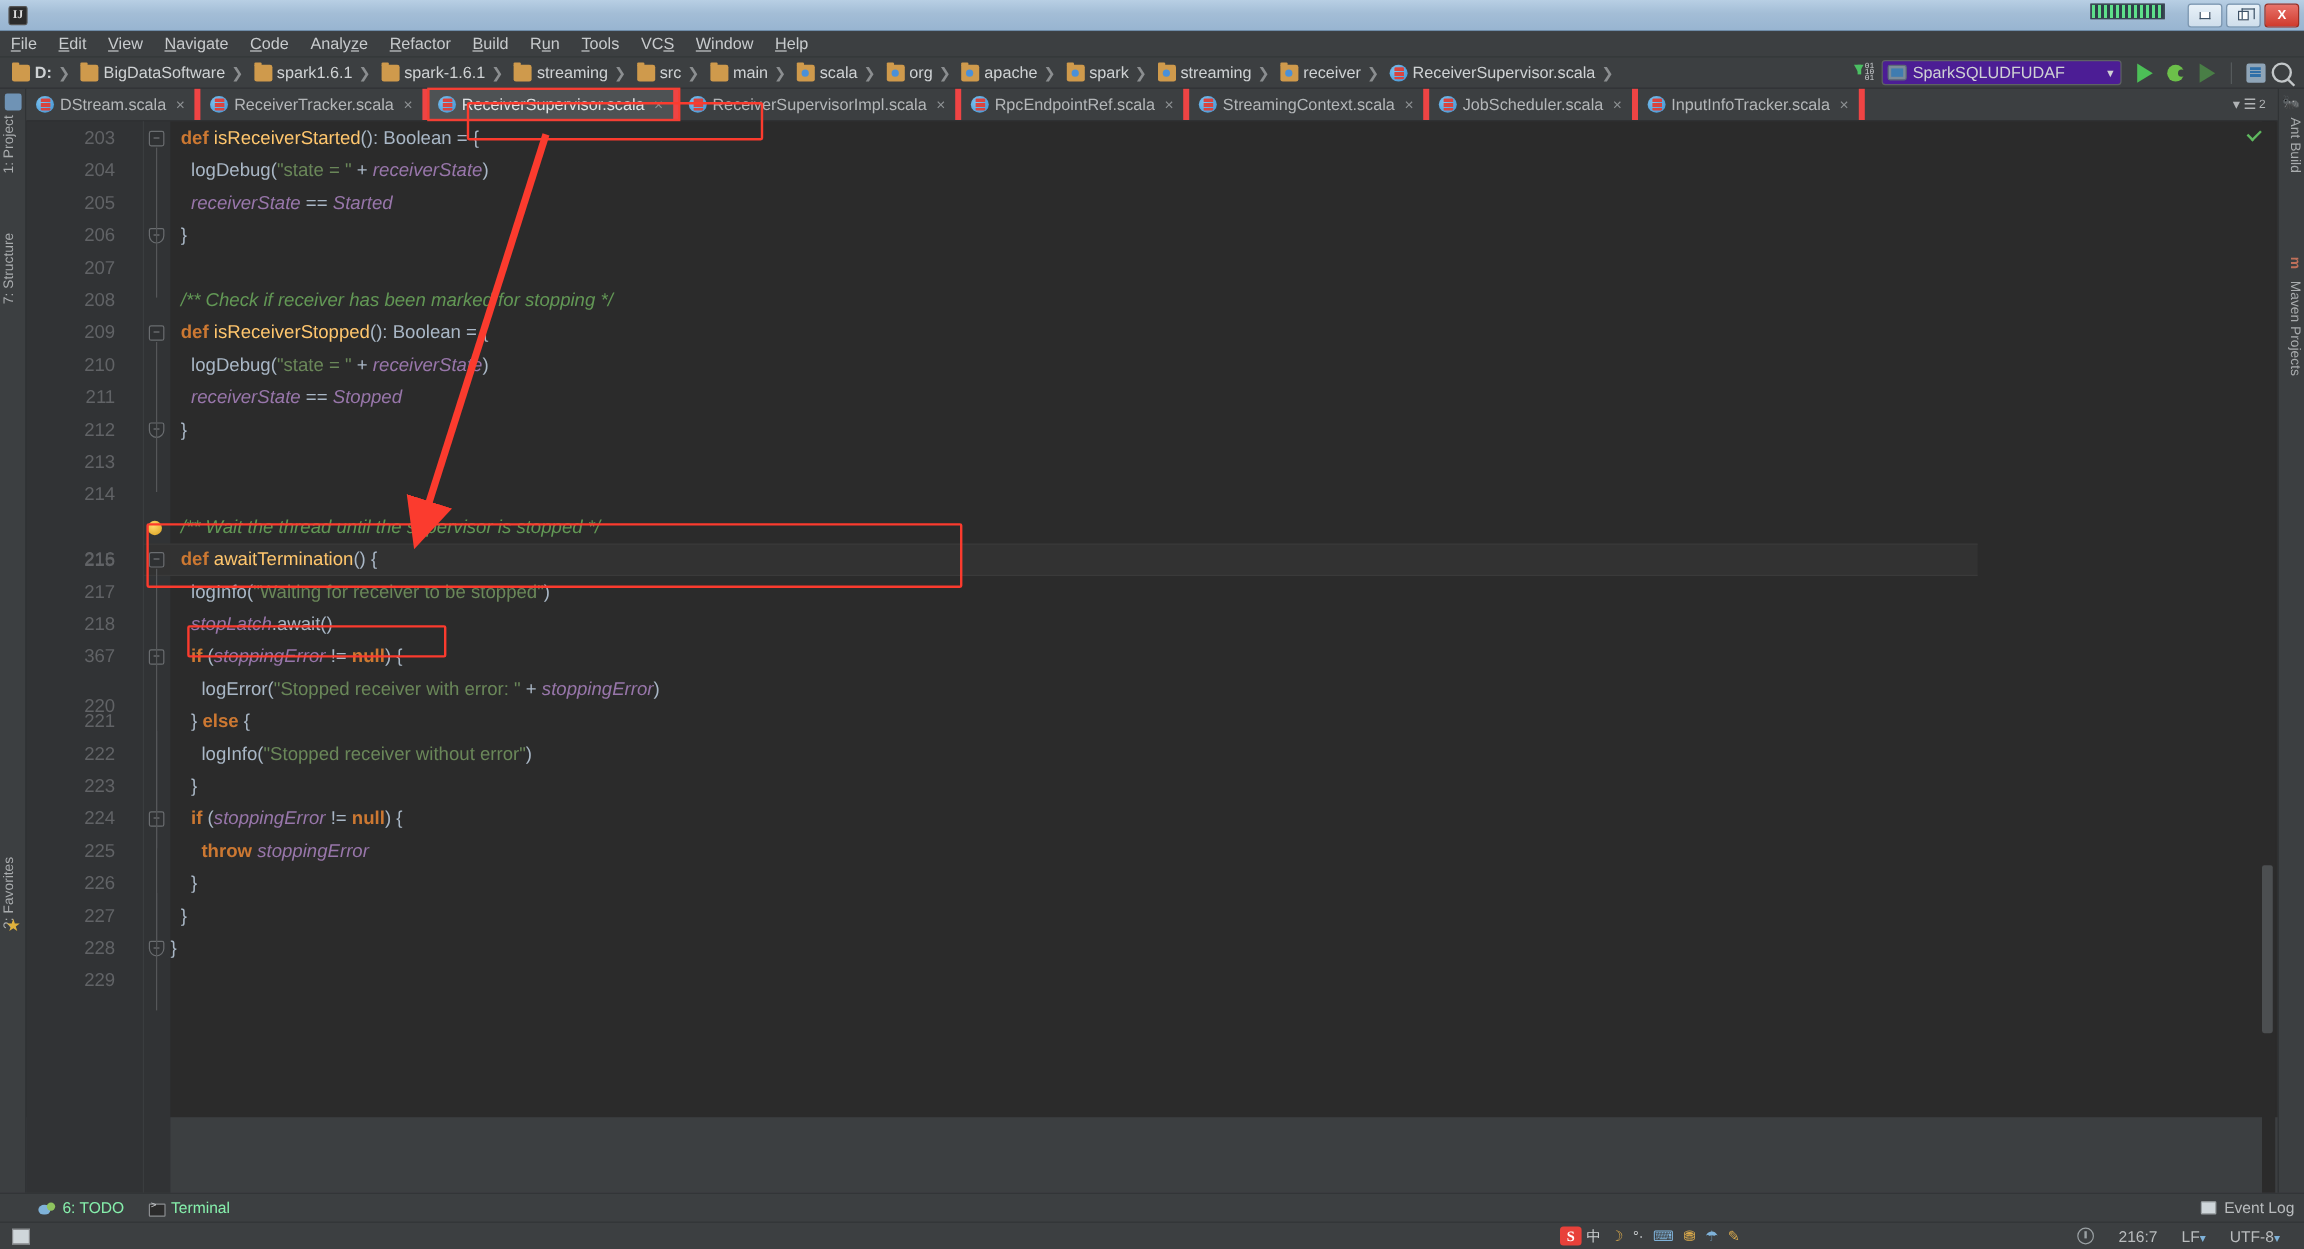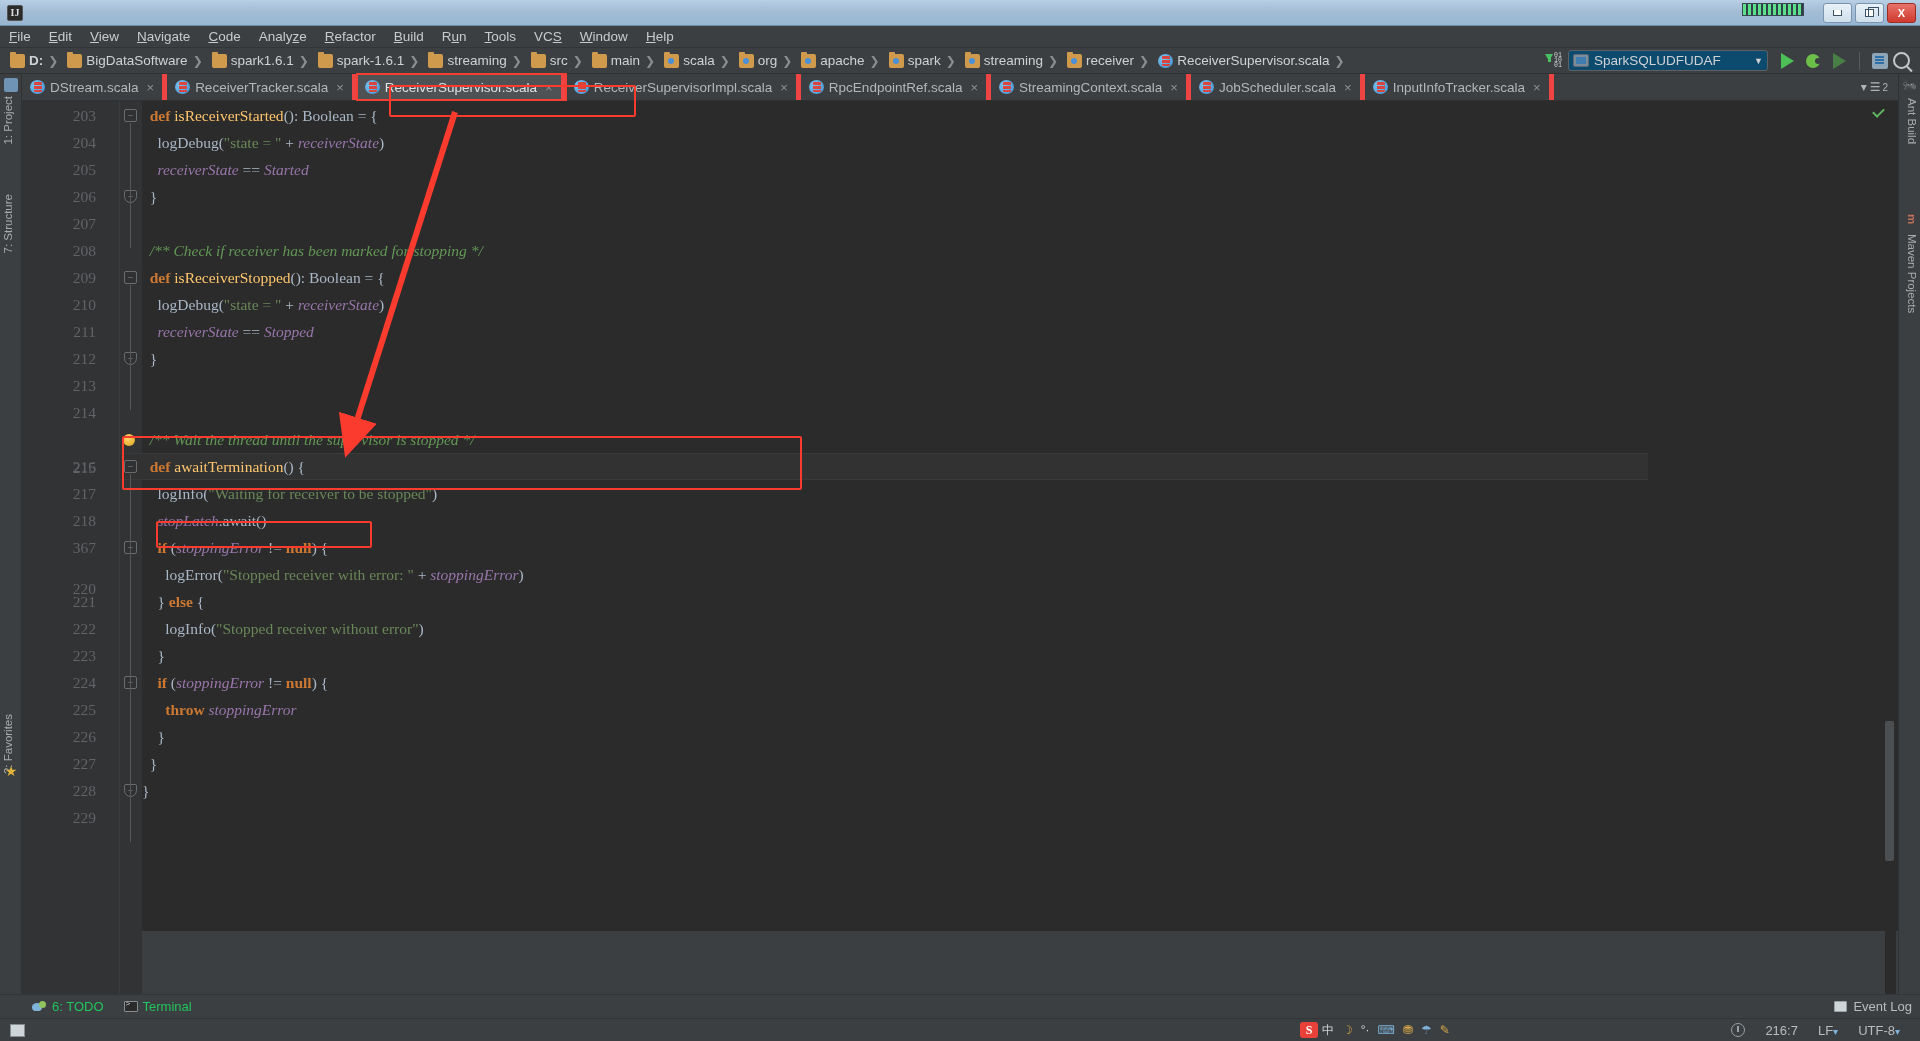--- a/index.html
+++ b/index.html
@@ -73,21 +73,21 @@
   .ic.scala{border-radius:50%;background:radial-gradient(circle at 35% 35%,#7fc4f0,#3b8fd0);}
   .ic.scala:after{content:"";position:absolute;left:4px;top:2px;width:8px;height:10px;
      background:repeating-linear-gradient(#d9443f 0 3px,transparent 3px 4px);border-radius:1px}
   .navbar .right{margin-left:auto;display:flex;align-items:center;height:26px}
   .dl-icon{width:18px;height:18px;margin:0 6px;position:relative}
   .dl-arrow{position:absolute;left:1px;top:2px;width:0;height:0;border-left:4px solid transparent;border-right:4px solid transparent;border-top:7px solid #4bbf63}
   .dl-arrow:before{content:"";position:absolute;left:-1.5px;top:-7px;width:3px;height:8px;background:#4bbf63}
   .dl-bits{position:absolute;left:10px;top:1px;font-size:6.5px;line-height:5px;color:#cfd2d4;font-family:"Liberation Mono",monospace}
   .runcfg{
     display:flex;align-items:center;height:21px;min-width:200px;
-    background:#0c4a6e;border:1px solid #5d6164;border-radius:3px;padding:0 4px;margin-right:6px;
+    background:#4c1d95;border:1px solid #5d6164;border-radius:3px;padding:0 4px;margin-right:6px;
   }
   .runcfg .mon{width:16px;height:13px;background:#7a8b99;border:1px solid #5b6a76;border-radius:2px;margin-right:5px;position:relative}
   .runcfg .mon:after{content:"";position:absolute;left:2px;top:2px;right:2px;bottom:2px;background:#3f7cb0}
   .runcfg .lbl{font-size:13.5px;color:#cfd2d4;white-space:nowrap}
   .runcfg .caret{margin-left:auto;padding-left:8px;color:#cfd2d4;font-size:9px}
   .tbtn{width:26px;height:24px;display:flex;align-items:center;justify-content:center;position:relative}
   .play{width:0;height:0;border-top:8px solid transparent;border-bottom:8px solid transparent;border-left:13px solid #4cbf57}
   .bug{width:14px;height:14px;border-radius:50%;background:#6cc04a;position:relative}
   .bug:after{content:"";position:absolute;left:9px;top:4px;width:6px;height:6px;border-radius:50%;background:#3c3f41}
   .play2{width:0;height:0;border-top:8px solid transparent;border-bottom:8px solid transparent;border-left:13px solid #4c8f47;opacity:.8}
@@ -129,21 +129,21 @@
   .etab.active{background:#4e5254;color:#dfe2e4}
   .etab.boxed{outline:2px solid #f43f34;outline-offset:-1px;z-index:3}
   .etab .ic{margin-right:5px}
   .etab .x{margin-left:8px;color:#8e9294;font-size:13px}
   .tabbar .tail{margin-left:auto;display:flex;align-items:center;height:26px;padding-right:4px}
   .tab-menu{display:flex;align-items:center;color:#b0b3b5;font-size:12px;padding:0 6px}
 
   
   .editor{
     position:absolute;left:22px;top:101px;width:1876px;height:830px;background:#2b2b2b;
-    font-family:Liberation Serif, serif;
+    font-family:Liberation Sans, sans-serif;
   }
   .gutter{
     position:absolute;left:0;top:0;width:98px;height:893px;background:#313335;
     border-right:1px solid #3a3d3f;
   }
   .gutter-fold{position:absolute;left:98px;top:0;width:22px;height:893px;background:#313335}
   .lines{position:absolute;left:0;top:0;right:0;bottom:0}
   .ln{position:absolute;height:27px;line-height:27px;font-size:15.5px;white-space:pre}
   .lnum{width:74px;text-align:right;color:#616366;left:0}
   .code{left:120px;color:#a9b7c6}
@@ -176,21 +176,21 @@
   .vscroll{position:absolute;right:2px;top:0;width:11px;height:893px;background:#2b2b2b}
   .vthumb{position:absolute;right:2px;width:9px;background:#4c4f51;border-radius:2px}
   .mark-ok{position:absolute;right:14px;top:4px;width:11px;height:11px}
   .mark-ok:after{content:"";position:absolute;left:0;top:3px;width:9px;height:5px;border-left:2px solid #5fb85f;border-bottom:2px solid #5fb85f;transform:rotate(-45deg)}
 
   
   .statusrow{
     position:absolute;left:0;top:994px;width:1920px;height:24px;background:#3c3f41;
     display:flex;align-items:center;border-top:1px solid #323537;
   }
-  .sw-item{display:flex;align-items:center;font-size:13px;color:#22c55e;padding:0 10px}
+  .sw-item{display:flex;align-items:flex-end;font-size:13px;color:#86efac;padding:0 10px}
   .todo-ic{width:15px;height:12px;margin-right:5px;position:relative}
   .todo-ic:before{content:"";position:absolute;left:0;top:2px;width:10px;height:8px;border-radius:50% 50% 45% 45%;background:#7fb2d9}
   .todo-ic:after{content:"";position:absolute;left:7px;top:0;width:7px;height:7px;border-radius:50%;background:#8fc45f}
   .term-ic{width:14px;height:11px;margin-right:5px;background:#2b2b2b;border:1px solid #8a8d90;border-radius:1px;position:relative}
   .term-ic:after{content:">";position:absolute;left:1px;top:-3px;color:#cfd2d4;font-size:8px;font-family:"Liberation Mono",monospace}
   .statusrow .right{margin-left:auto;display:flex;align-items:center;padding-right:8px}
   .evtlog{display:flex;align-items:center;font-size:13px;color:#b9bcbe}
   .evtlog .box{width:13px;height:11px;border:1px solid #9aa0a3;background:#cfd6da;margin-right:6px;border-radius:1px}
 
   .statusbar2{

